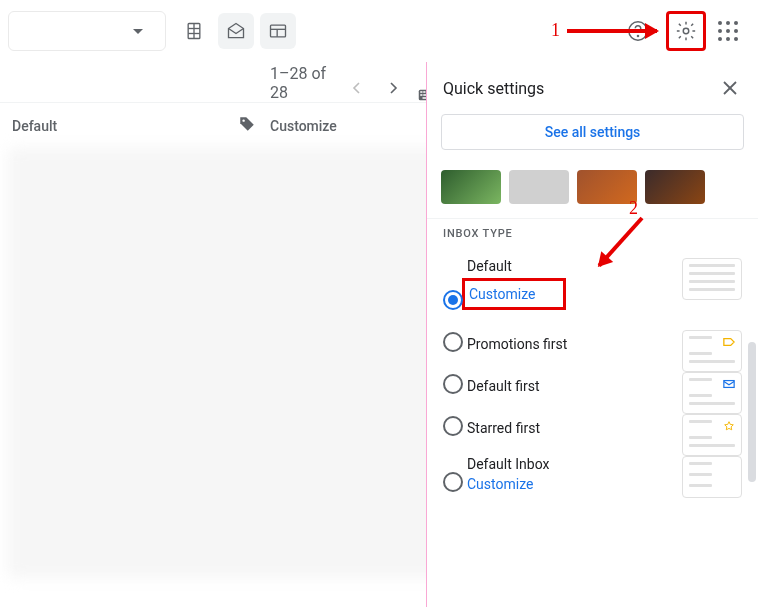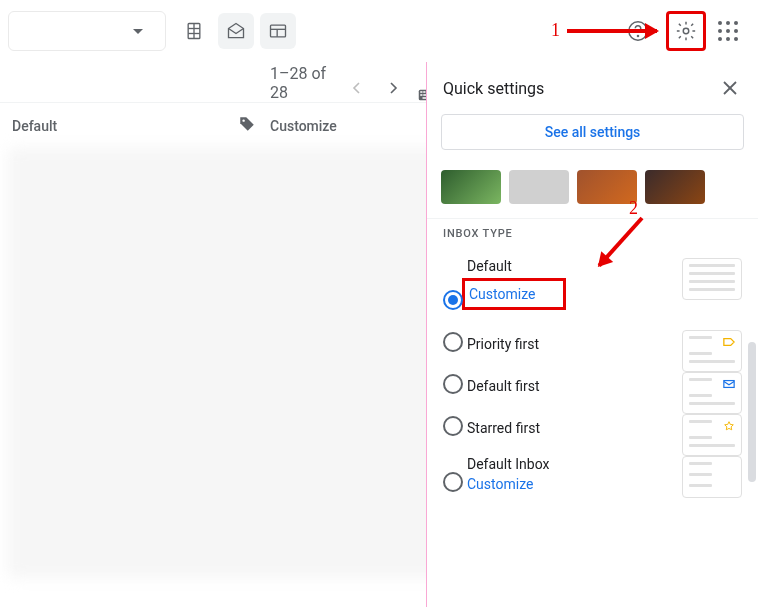--- a/index.html
+++ b/index.html
@@ -204,21 +204,21 @@
       <div class="ln"></div>
         <div class="ln"></div>
         <div class="ln"></div>
         <div class="ln"></div>
     </div>
   </div>
 
   <div class="opt">
     <div class="radio"></div>
     <div class="opt-lbls">
-      <span>Priority first</span>
+      <span>Promotions first</span>
     </div>
     <div class="preview">
       <div class="ln" style="width:50%"></div>
       <svg class="ic" viewBox="0 0 14 10">
           <path d="M1 1 h8 l4 4 -4 4 h-8 z" fill="none" stroke="#f4b400" stroke-width="1.5"></path>
         </svg>
       <div class="ln" style="margin-top:8px;width:50%"></div>
         <div class="ln"></div>
     </div>
   </div>

